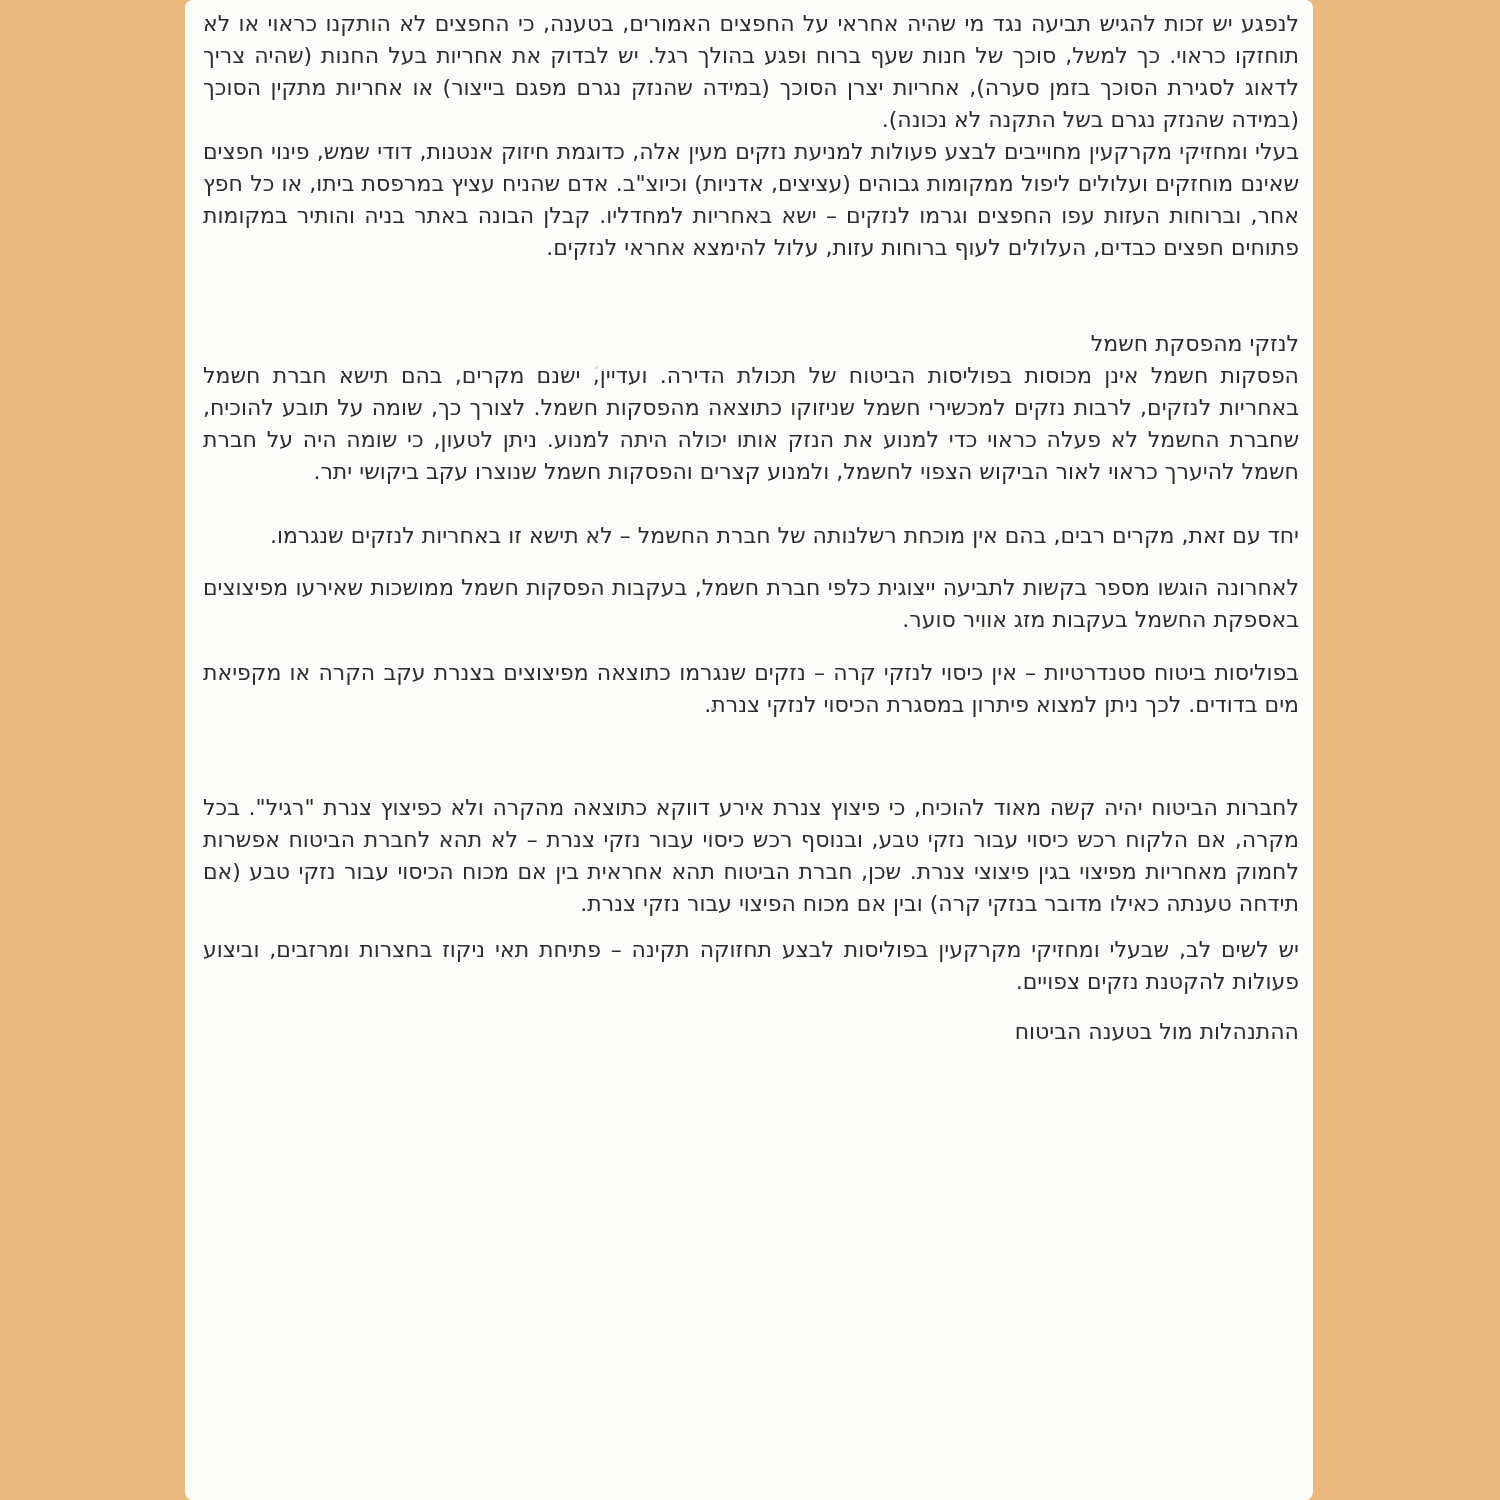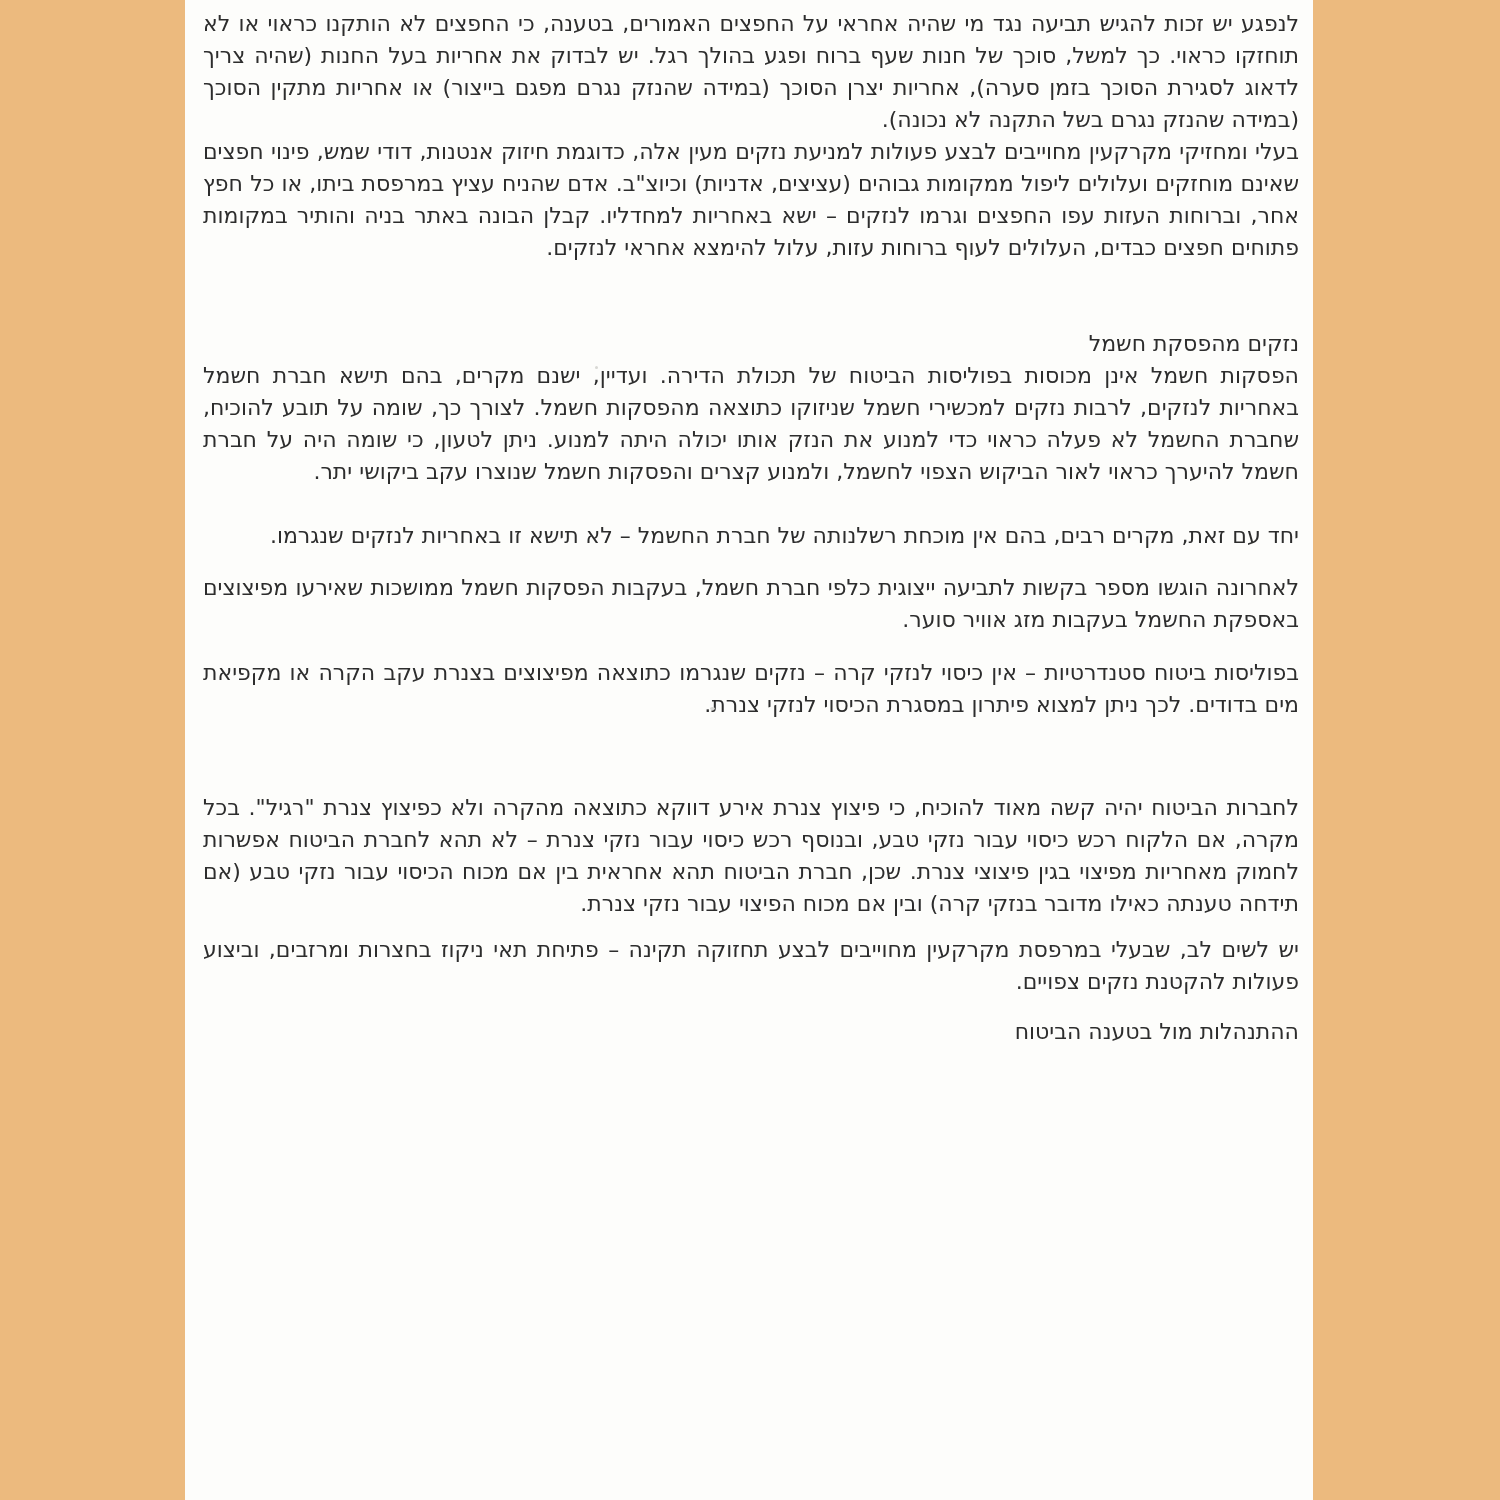--- a/index.html
+++ b/index.html
@@ -17,20 +17,21 @@
     height: 1500px;
     background: var(--bg, #ecba7e);
   }
   .paper {
     position: absolute;
     left: 185px;
     top: 0;
     width: 1128px;
     height: 1500px;
     background: var(--paper, #fdfdfb);
+    border-radius: 8px;
   }
   .content {
     direction: rtl;
     unicode-bidi: embed;
     padding: 8px 14px 0 18px;
     color: var(--ink, #2d2d2d);
   }
   .para, .heading {
     margin: 0;
     font-size: 22px;
@@ -62,25 +63,25 @@
   .speck-2 { left: 410px; top: 366px; width: 3px; height: 3px; }
 </style>
 </head>
 <body>
 
 <div class="canvas">
   <div class="paper">
     <div class="content">
       <p class="para b0">לנפגע יש זכות להגיש תביעה נגד מי שהיה אחראי על החפצים האמורים, בטענה, כי החפצים לא הותקנו כראוי או לא תוחזקו כראוי. כך למשל, סוכך של חנות שעף ברוח ופגע בהולך רגל. יש לבדוק את אחריות בעל החנות (שהיה צריך לדאוג לסגירת הסוכך בזמן סערה), אחריות יצרן הסוכך (במידה שהנזק נגרם מפגם בייצור) או אחריות מתקין הסוכך (במידה שהנזק נגרם בשל התקנה לא נכונה).</p>
       <p class="para b1">בעלי ומחזיקי מקרקעין מחוייבים לבצע פעולות למניעת נזקים מעין אלה, כדוגמת חיזוק אנטנות, דודי שמש, פינוי חפצים שאינם מוחזקים ועלולים ליפול ממקומות גבוהים (עציצים, אדניות) וכיוצ"ב. אדם שהניח עציץ במרפסת ביתו, או כל חפץ אחר, וברוחות העזות עפו החפצים וגרמו לנזקים – ישא באחריות למחדליו. קבלן הבונה באתר בניה והותיר במקומות פתוחים חפצים כבדים, העלולים לעוף ברוחות עזות, עלול להימצא אחראי לנזקים.</p>
-      <p class="heading b2">נזקים מהפסקת חשמל</p>
+      <p class="heading b2">לנזקי מהפסקת חשמל</p>
       <p class="para b3">הפסקות חשמל אינן מכוסות בפוליסות הביטוח של תכולת הדירה. ועדיין, ישנם מקרים, בהם תישא חברת חשמל באחריות לנזקים, לרבות נזקים למכשירי חשמל שניזוקו כתוצאה מהפסקות חשמל. לצורך כך, שומה על תובע להוכיח, שחברת החשמל לא פעלה כראוי כדי למנוע את הנזק אותו יכולה היתה למנוע. ניתן לטעון, כי שומה היה על חברת חשמל להיערך כראוי לאור הביקוש הצפוי לחשמל, ולמנוע קצרים והפסקות חשמל שנוצרו עקב ביקושי יתר.</p>
       <p class="para b4">יחד עם זאת, מקרים רבים, בהם אין מוכחת רשלנותה של חברת החשמל – לא תישא זו באחריות לנזקים שנגרמו.</p>
       <p class="para b5">לאחרונה הוגשו מספר בקשות לתביעה ייצוגית כלפי חברת חשמל, בעקבות הפסקות חשמל ממושכות שאירעו מפיצוצים באספקת החשמל בעקבות מזג אוויר סוער.</p>
       <p class="para b7">בפוליסות ביטוח סטנדרטיות – אין כיסוי לנזקי קרה – נזקים שנגרמו כתוצאה מפיצוצים בצנרת עקב הקרה או מקפיאת מים בדודים. לכך ניתן למצוא פיתרון במסגרת הכיסוי לנזקי צנרת.</p>
       <p class="para b8">לחברות הביטוח יהיה קשה מאוד להוכיח, כי פיצוץ צנרת אירע דווקא כתוצאה מהקרה ולא כפיצוץ צנרת "רגיל". בכל מקרה, אם הלקוח רכש כיסוי עבור נזקי טבע, ובנוסף רכש כיסוי עבור נזקי צנרת – לא תהא לחברת הביטוח אפשרות לחמוק מאחריות מפיצוי בגין פיצוצי צנרת. שכן, חברת הביטוח תהא אחראית בין אם מכוח הכיסוי עבור נזקי טבע (אם תידחה טענתה כאילו מדובר בנזקי קרה) ובין אם מכוח הפיצוי עבור נזקי צנרת.</p>
-      <p class="para b9">יש לשים לב, שבעלי במרפסת מקרקעין מחוייבים לבצע תחזוקה תקינה – פתיחת תאי ניקוז בחצרות ומרזבים, וביצוע פעולות להקטנת נזקים צפויים.</p>
+      <p class="para b9">יש לשים לב, שבעלי ומחזיקי מקרקעין בפוליסות לבצע תחזוקה תקינה – פתיחת תאי ניקוז בחצרות ומרזבים, וביצוע פעולות להקטנת נזקים צפויים.</p>
       <p class="heading b10">ההתנהלות מול בטענה הביטוח</p>
     </div>
     <div class="speck speck-1"></div>
     <div class="speck speck-2"></div>
   </div>
 </div>
 
 </body></html>

